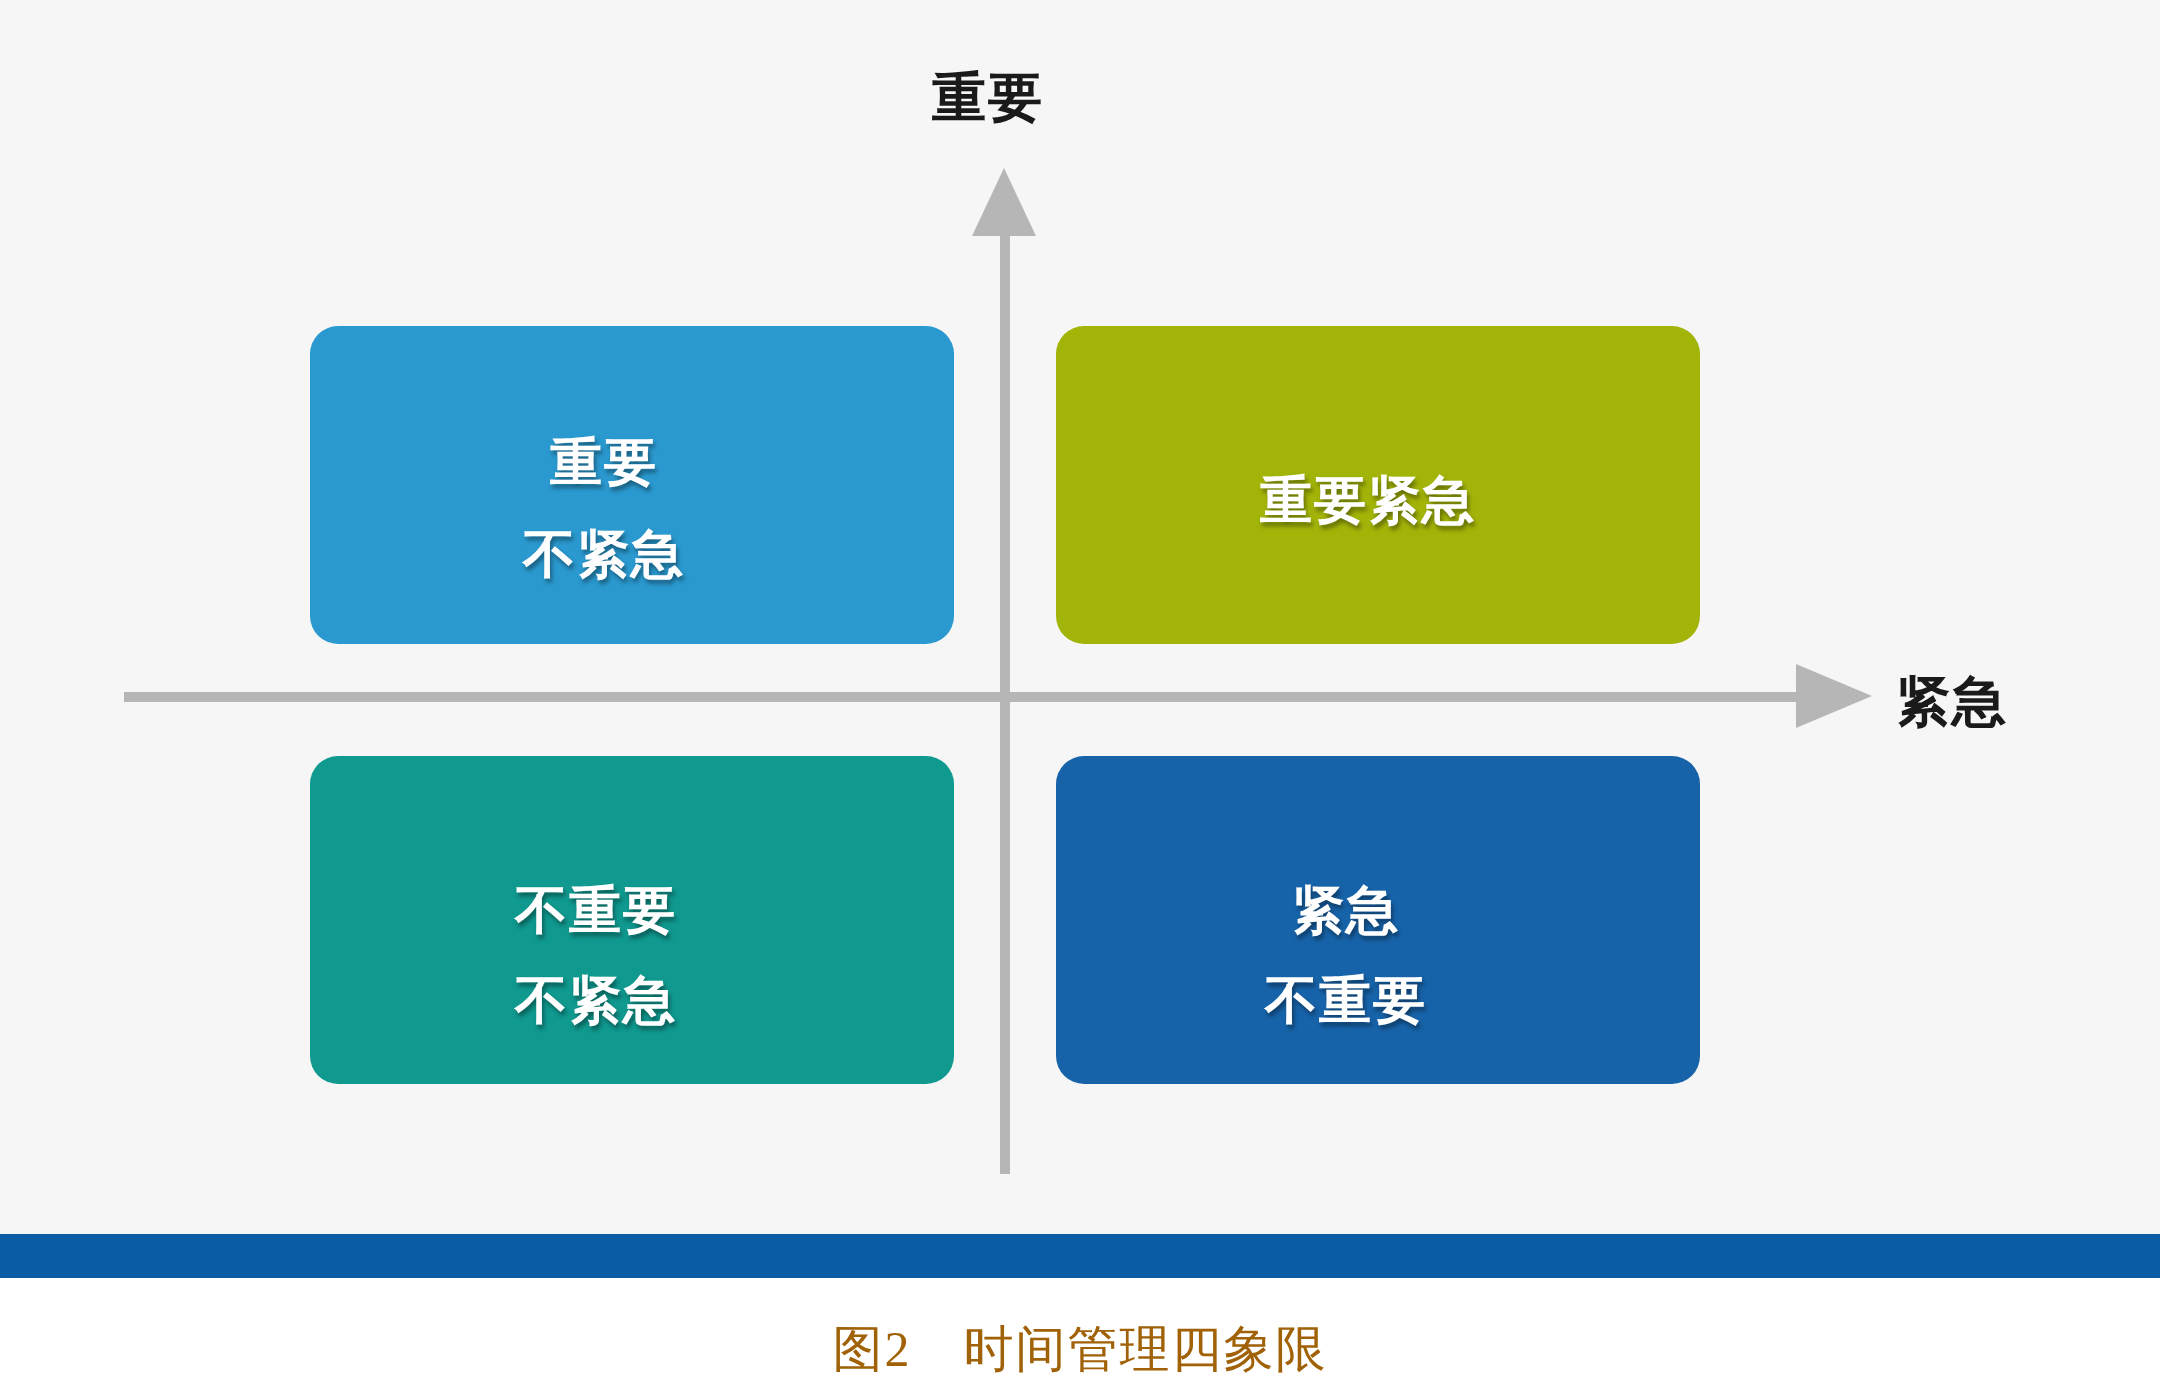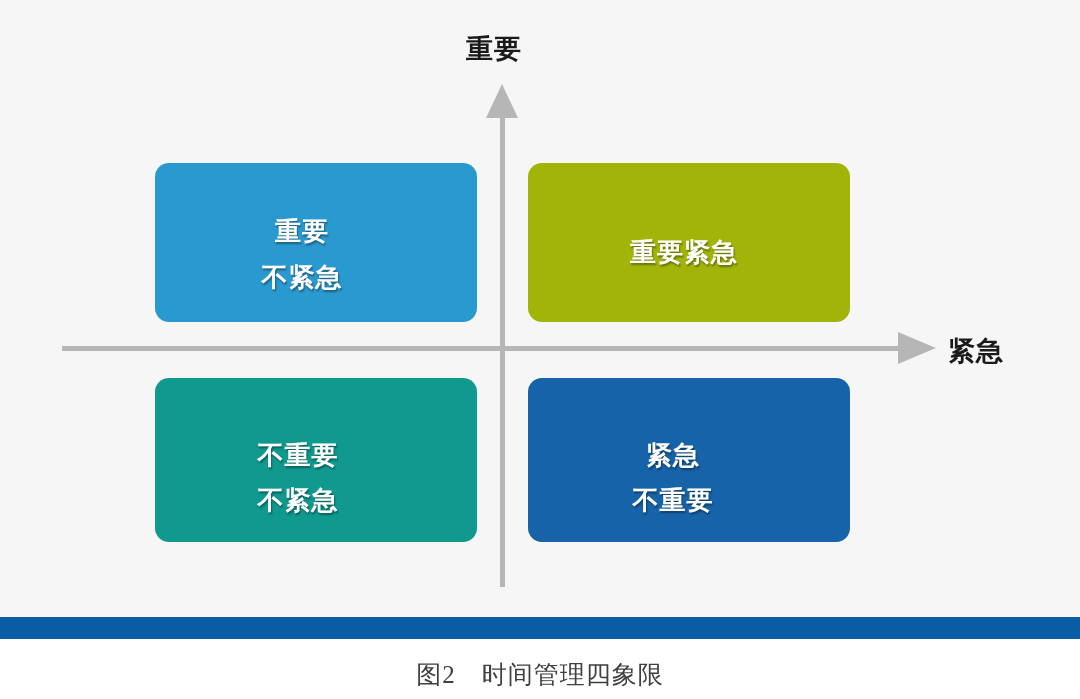--- a/index.html
+++ b/index.html
@@ -146,21 +146,21 @@
     font-weight: bold;
     line-height: 1.75;
     letter-spacing: 1px;
     text-align: center;
     text-shadow: 1px 2px 2px rgba(0, 0, 0, 0.38);
     white-space: nowrap;
   }
 
   
   .q-tl .q-textblock { transform: translate(-14px, 12px); }
-  .q-tr .q-textblock { transform: translate(-5px, 10px); }
+  .q-tr .q-textblock { transform: translate(-5px, 10px); font-family: Liberation Mono, monospace; }
   .q-bl .q-textblock { transform: translate(-18px, 18px); }
   .q-br .q-textblock { transform: translate(-16px, 18px); }
 
   
   .footer-bar {
     position: absolute;
     left: 0;
     top: 617px;
     width: 1080px;
     height: 22px;
@@ -174,21 +174,21 @@
     height: 60px;
     background: #ffffff;
   }
   .figure-caption {
     position: absolute;
     left: 0;
     top: 658px;
     width: 1080px;
     text-align: center;
     font-size: 25px;
-    color: #404040;
+    color: #a16207;
     font-family: "Liberation Serif", "DejaVu Serif", serif;
     letter-spacing: 1px;
   }
 </style>
 </head>
 <body>
 
 <div id="figure-root">
 
   <div class="axis-v-line"></div>

